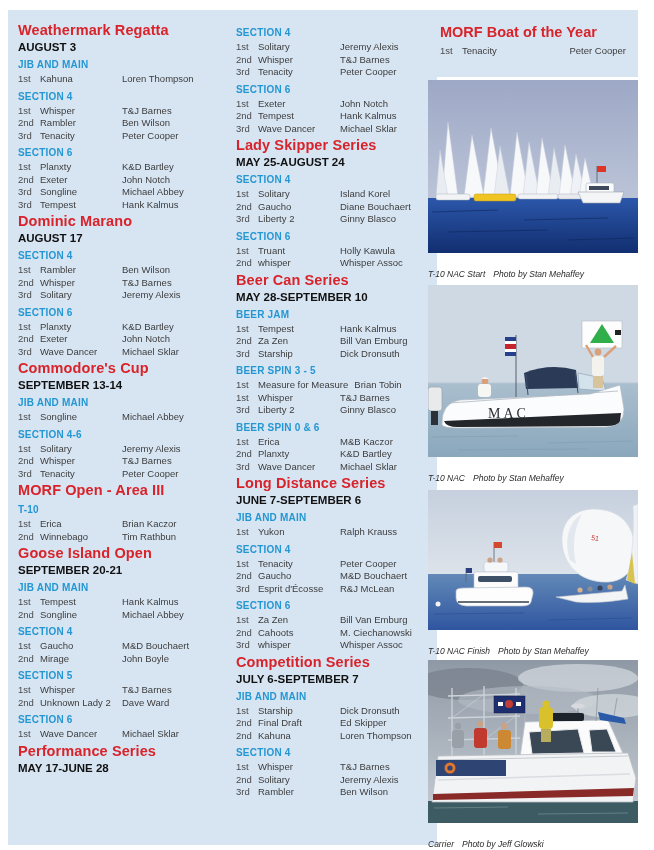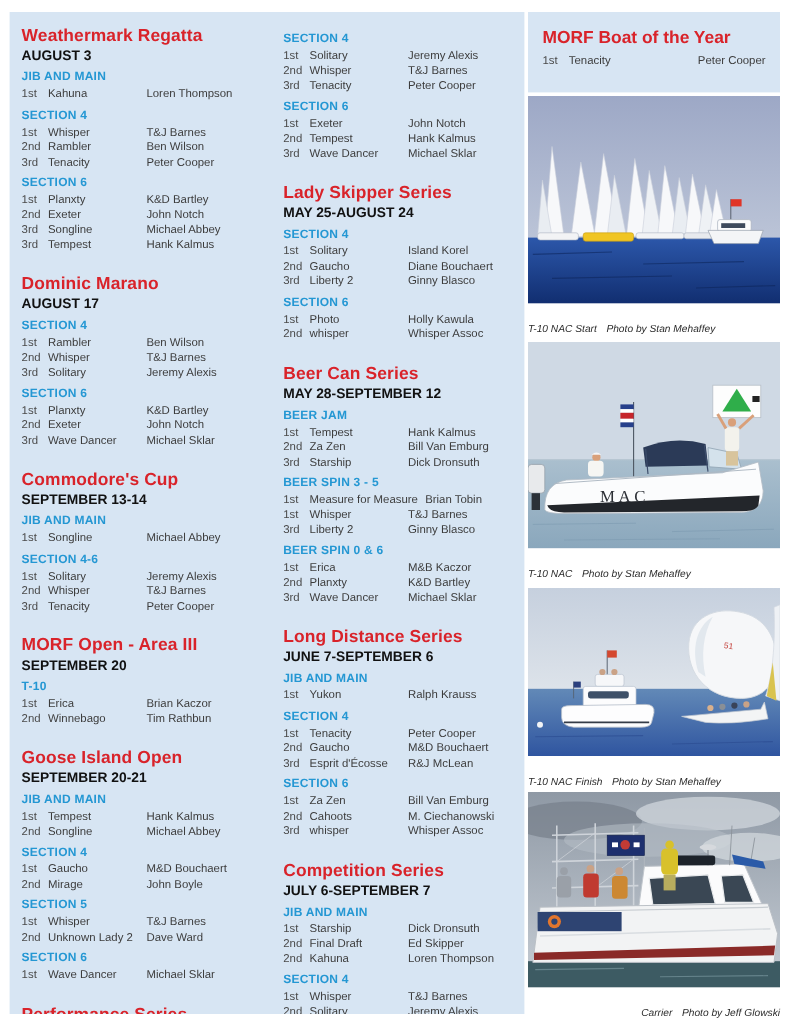--- a/index.html
+++ b/index.html
@@ -2,44 +2,44 @@
 <html><head>
 <meta charset="utf-8">
 <style>
   html,body{margin:0;padding:0;background:#ffffff;}
   .page{position:relative;width:654px;height:850px;background:#ffffff;overflow:hidden;
         font-family:"Liberation Sans",sans-serif;color:#3c3c3c;}
   .panel{background:#d7e5f3;}
   .col{position:absolute;top:10px;height:835px;padding:12px 10px 0 10px;box-sizing:border-box;overflow:hidden;}
   #col1{left:8px;width:238px;}
   #col2{left:226px;width:211px;}
-  .event{margin-top:18px;}
+  .event{margin-top:2px;}
   .event:first-child{margin-top:0;}
   .event-title{font-size:14.5px;font-weight:bold;color:#d9232a;line-height:17px;letter-spacing:0.1px;}
   .event-date{font-size:11.5px;font-weight:bold;color:#111111;line-height:14px;margin-top:1px;}
   .section-name{font-size:10px;font-weight:bold;color:#2497d3;line-height:12px;margin-top:5px;margin-bottom:2px;letter-spacing:0.2px;}
   .result-row{display:flex;font-size:9.5px;line-height:12.5px;color:#3c3c3c;}
   .place{flex:0 0 22px;color:#4a4a4a;}
   .boat{flex:0 0 auto;min-width:76px;padding-right:6px;}
   .owner{flex:1;}
   
-  .col3{position:absolute;left:440px;top:10px;width:210px;height:835px;}
+  .col3{position:absolute;left:428px;top:10px;width:210px;height:835px;}
   .boty{position:absolute;left:0;top:0;width:210px;height:67px;box-sizing:border-box;padding:14px 12px 0 12px;}
   .boty-title{font-size:14.5px;font-weight:bold;color:#d9232a;line-height:17px;}
   .boty-row{display:flex;font-size:9.5px;line-height:13px;margin-top:3px;color:#3c3c3c;}
   .boty-row .place{flex:0 0 22px;}
   .boty-row .owner{flex:1;text-align:right;}
   figure{margin:0;position:absolute;left:0;width:210px;}
   figure svg{display:block;width:210px;}
   figcaption{font-size:8.5px;font-style:italic;color:#2b2b2b;line-height:11px;margin-top:16px;white-space:nowrap;}
   figcaption .credit{margin-left:8px;}
   #photo1{top:70px;}
   #photo2{top:275px;}
   #photo3{top:480px;}
-  #photo4{top:650px;text-align:right;}
+  #photo4{top:650px;}
 </style>
 </head>
 <body>
 
 <div class="page">
 
   <div class="col panel" id="col1">
       <div class="event">
         <div class="event-title">Weathermark Regatta</div>
         <div class="event-date">AUGUST 3</div>
@@ -144,21 +144,20 @@
           <span class="owner">T&amp;J Barnes</span>
         </div>
         <div class="result-row">
           <span class="place">3rd</span>
           <span class="boat">Tenacity</span>
           <span class="owner">Peter Cooper</span>
         </div>
       </div>
       <div class="event">
         <div class="event-title">MORF Open - Area III</div>
-        <div class="event-date">SEPTEMBER 20</div>
         <div class="section-name">T-10</div>
         <div class="result-row">
           <span class="place">1st</span>
           <span class="boat">Erica</span>
           <span class="owner">Brian Kaczor</span>
         </div>
         <div class="result-row">
           <span class="place">2nd</span>
           <span class="boat">Winnebago</span>
           <span class="owner">Tim Rathbun</span>
@@ -262,32 +261,32 @@
           <span class="owner">Diane Bouchaert</span>
         </div>
         <div class="result-row">
           <span class="place">3rd</span>
           <span class="boat">Liberty 2</span>
           <span class="owner">Ginny Blasco</span>
         </div>
         <div class="section-name">SECTION 6</div>
         <div class="result-row">
           <span class="place">1st</span>
-          <span class="boat">Photo</span>
+          <span class="boat">Truant</span>
           <span class="owner">Holly Kawula</span>
         </div>
         <div class="result-row">
           <span class="place">2nd</span>
           <span class="boat">whisper</span>
           <span class="owner">Whisper Assoc</span>
         </div>
       </div>
       <div class="event">
         <div class="event-title">Beer Can Series</div>
-        <div class="event-date">MAY 28-SEPTEMBER 12</div>
+        <div class="event-date">MAY 28-SEPTEMBER 10</div>
         <div class="section-name">BEER JAM</div>
         <div class="result-row">
           <span class="place">1st</span>
           <span class="boat">Tempest</span>
           <span class="owner">Hank Kalmus</span>
         </div>
         <div class="result-row">
           <span class="place">2nd</span>
           <span class="boat">Za Zen</span>
           <span class="owner">Bill Van Emburg</span>

